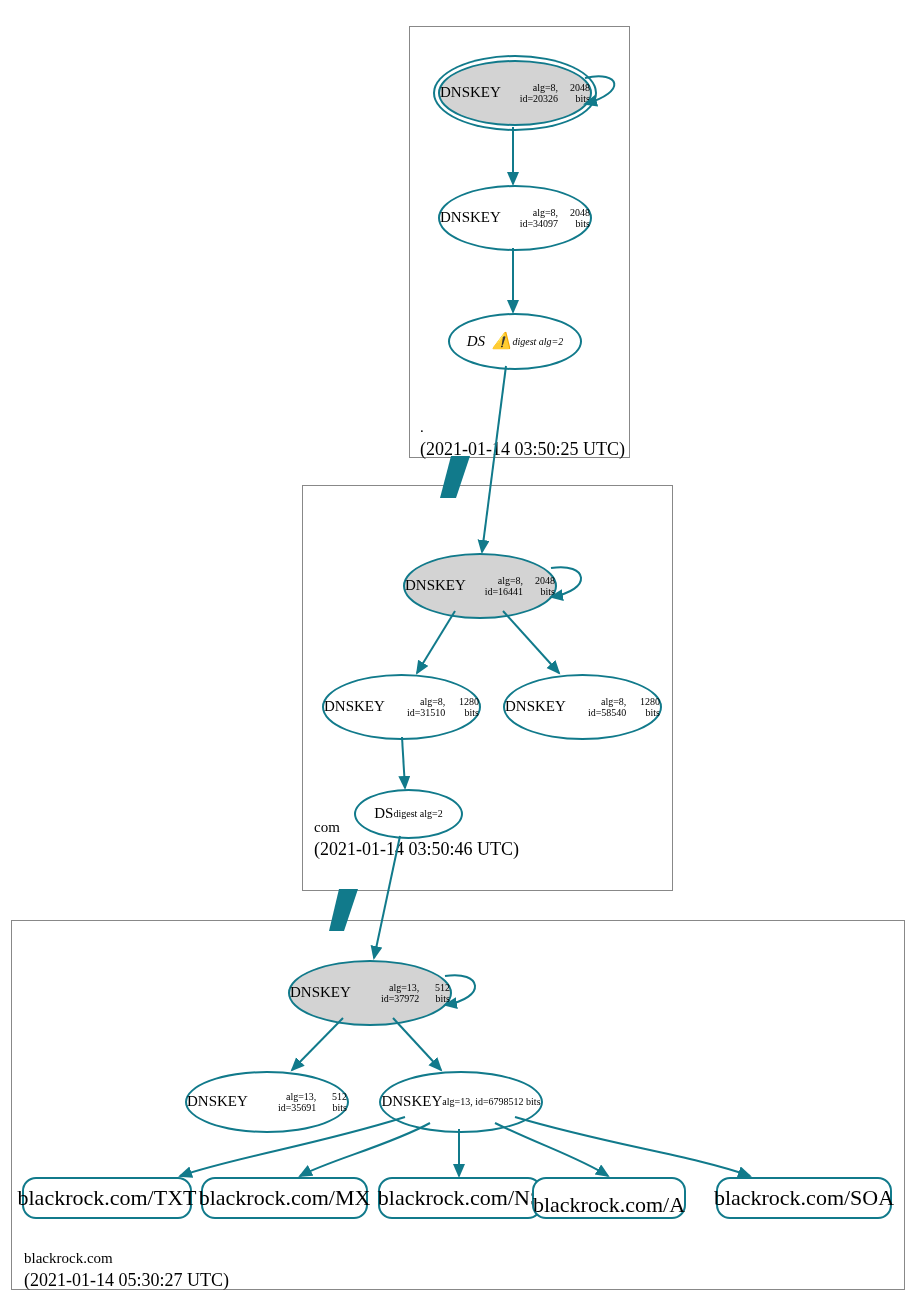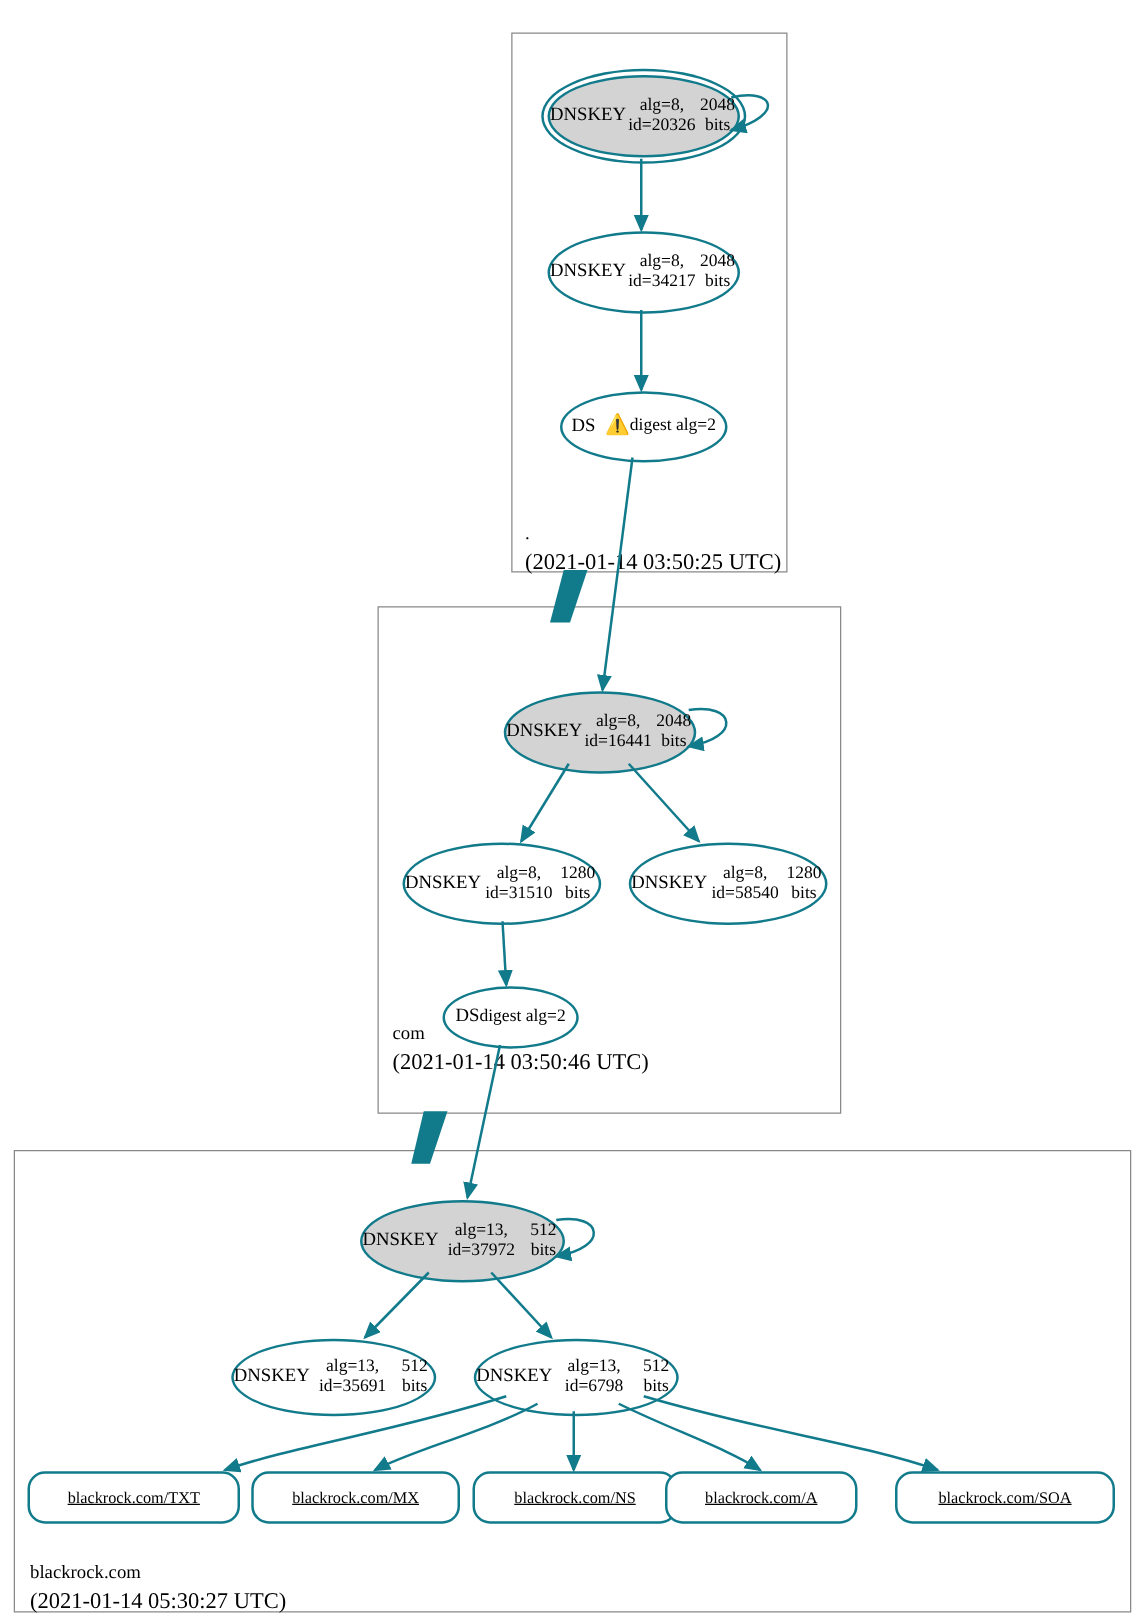--- a/index.html
+++ b/index.html
@@ -40,30 +40,30 @@
     border-radius: 50%;
   }
   .node.double-ellipse {
     box-shadow: 0 0 0 3px #fff, 0 0 0 5px #117a8b;
   }
   .node.shaded {
     background: #d3d3d3;
   }
   .node.rrset {
     border-radius: 14px;
-    font-size: 13px;
-    text-decoration: underline;
+    font-size: 22px;
   }
   .node-title {
     font-size: 15px;
     color: #000;
   }
   .node-sub {
-    font-size: 14px;
+    font-size: 10px;
     color: #000;
+    text-align: right;
   }
   svg.edges {
     position: absolute;
     left: 0;
     top: 0;
     pointer-events: none;
   }
   .edge-line {
     stroke: #117a8b;
     stroke-width: 2;
@@ -89,25 +89,25 @@
 </div>
 
 <div class="node ellipse double-ellipse shaded" style="left:438px; top:60px; width:150px; height:62px;">
   <span class="node-title">DNSKEY</span>
   <span class="node-sub">alg=8, id=20326</span>
   <span class="node-sub">2048 bits</span>
 </div>
 
 <div class="node ellipse" style="left:438px; top:185px; width:150px; height:62px;">
   <span class="node-title">DNSKEY</span>
-  <span class="node-sub">alg=8, id=34217</span>
+  <span class="node-sub">alg=8, id=34097</span>
   <span class="node-sub">2048 bits</span>
 </div>
 
-<div class="node ellipse" style="left:448px; top:313px; width:130px; height:53px;">
+<div class="node ellipse" style="left:448px; top:313px; width:130px; height:53px;font-style:italic;">
   <span class="node-title">
     <span>DS</span>&nbsp;&nbsp;<span class="warn-icon">⚠️</span>
   </span>
   <span class="node-sub">digest alg=2</span>
 </div>
 
 <div class="zone-box" style="left:302px; top:485px; width:369px; height:404px;"></div>
 <div class="zone-label" style="left:314px; top:818px;">
   <span>com</span><br>
   <span class="zone-timestamp">(2021-01-14 03:50:46 UTC)</span>
@@ -162,21 +162,21 @@
 
 <div class="node rrset" style="left:22px; top:1177px; width:166px; height:38px;">
   <span>blackrock.com/TXT</span>
 </div>
 <div class="node rrset" style="left:201px; top:1177px; width:163px; height:38px;">
   <span>blackrock.com/MX</span>
 </div>
 <div class="node rrset" style="left:378px; top:1177px; width:160px; height:38px;">
   <span>blackrock.com/NS</span>
 </div>
-<div class="node rrset" style="left:532px; top:1177px; width:150px; height:38px;">
+<div class="node rrset" style="left:532px; top:1177px; width:150px; height:38px;align-items:flex-end;">
   <span>blackrock.com/A</span>
 </div>
 <div class="node rrset" style="left:716px; top:1177px; width:172px; height:38px;text-align:center;">
   <span>blackrock.com/SOA</span>
 </div>
 
 <svg class="edges" width="915" height="1299">
   <defs>
     <marker id="ah" markerWidth="8" markerHeight="8" refX="6" refY="3" orient="auto">
       <path d="M0,0 L7,3 L0,6 Z" class="arrowhead"></path>

